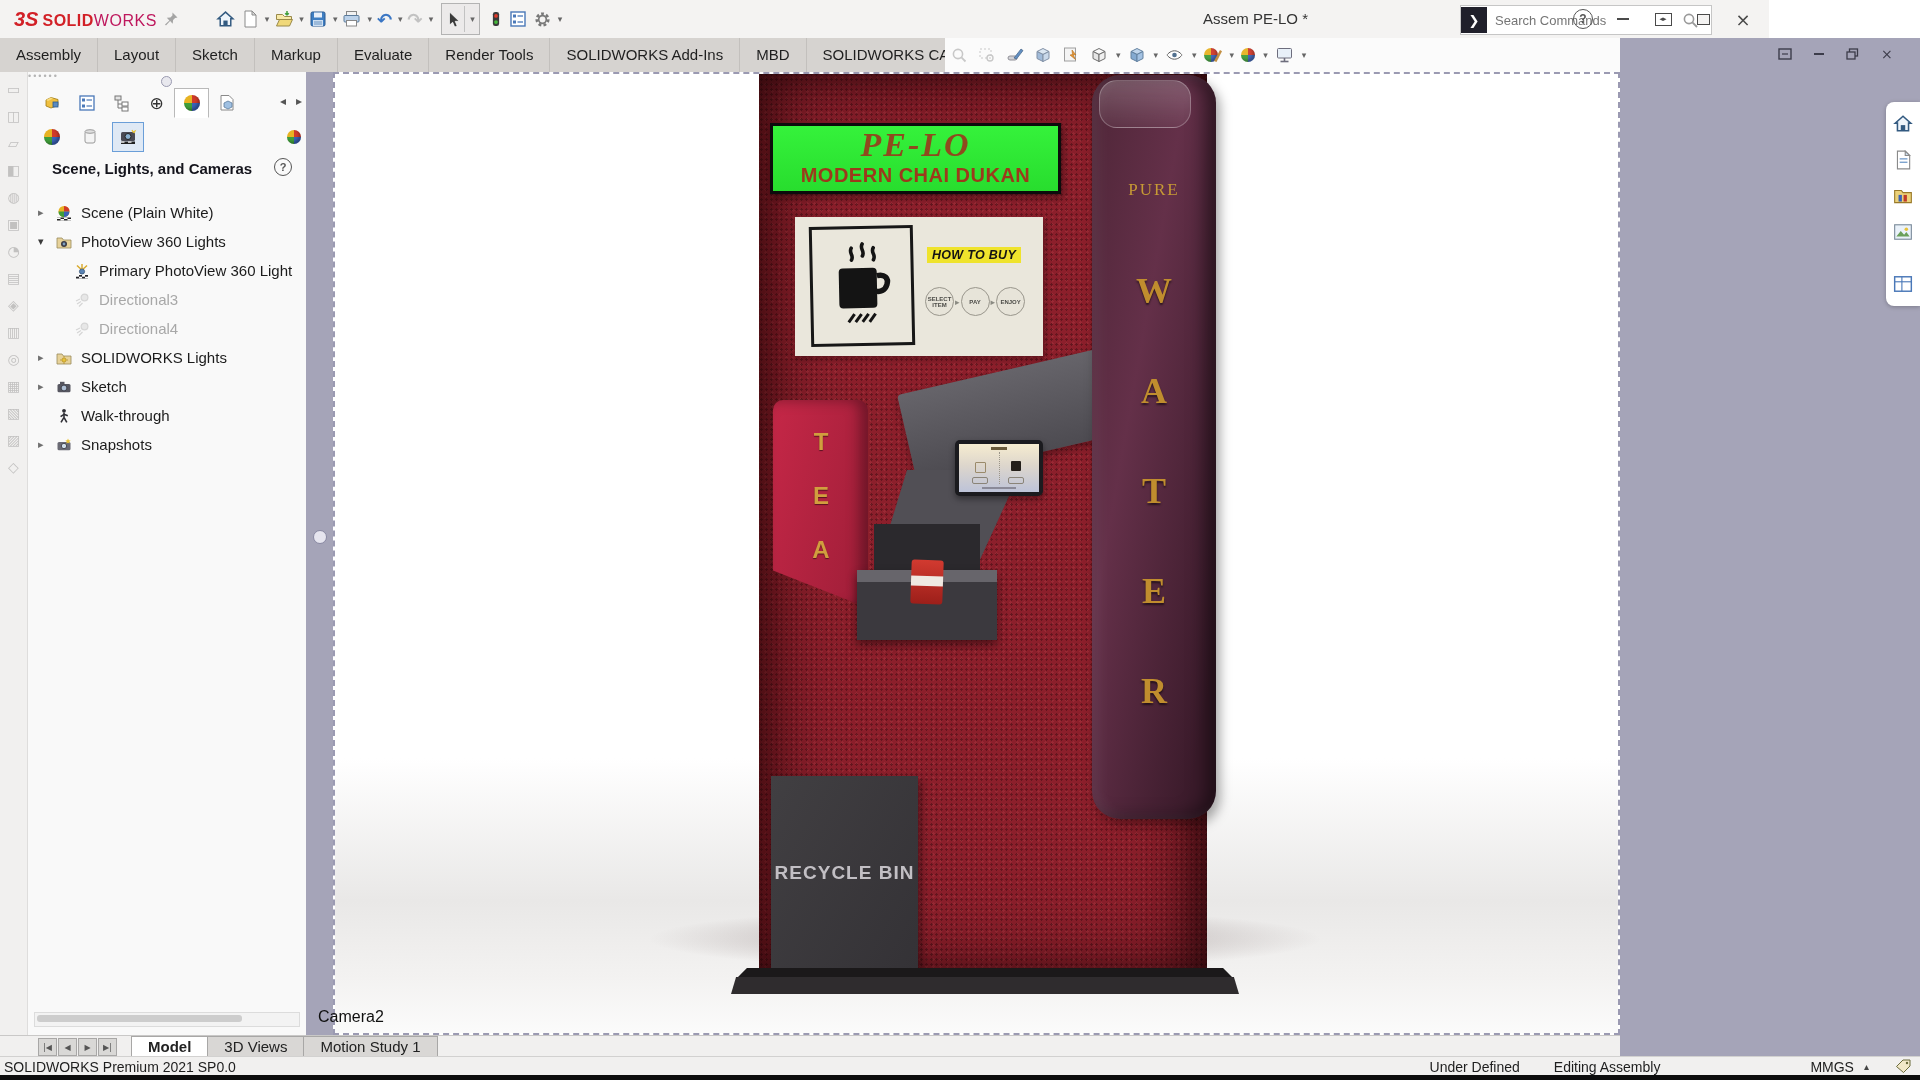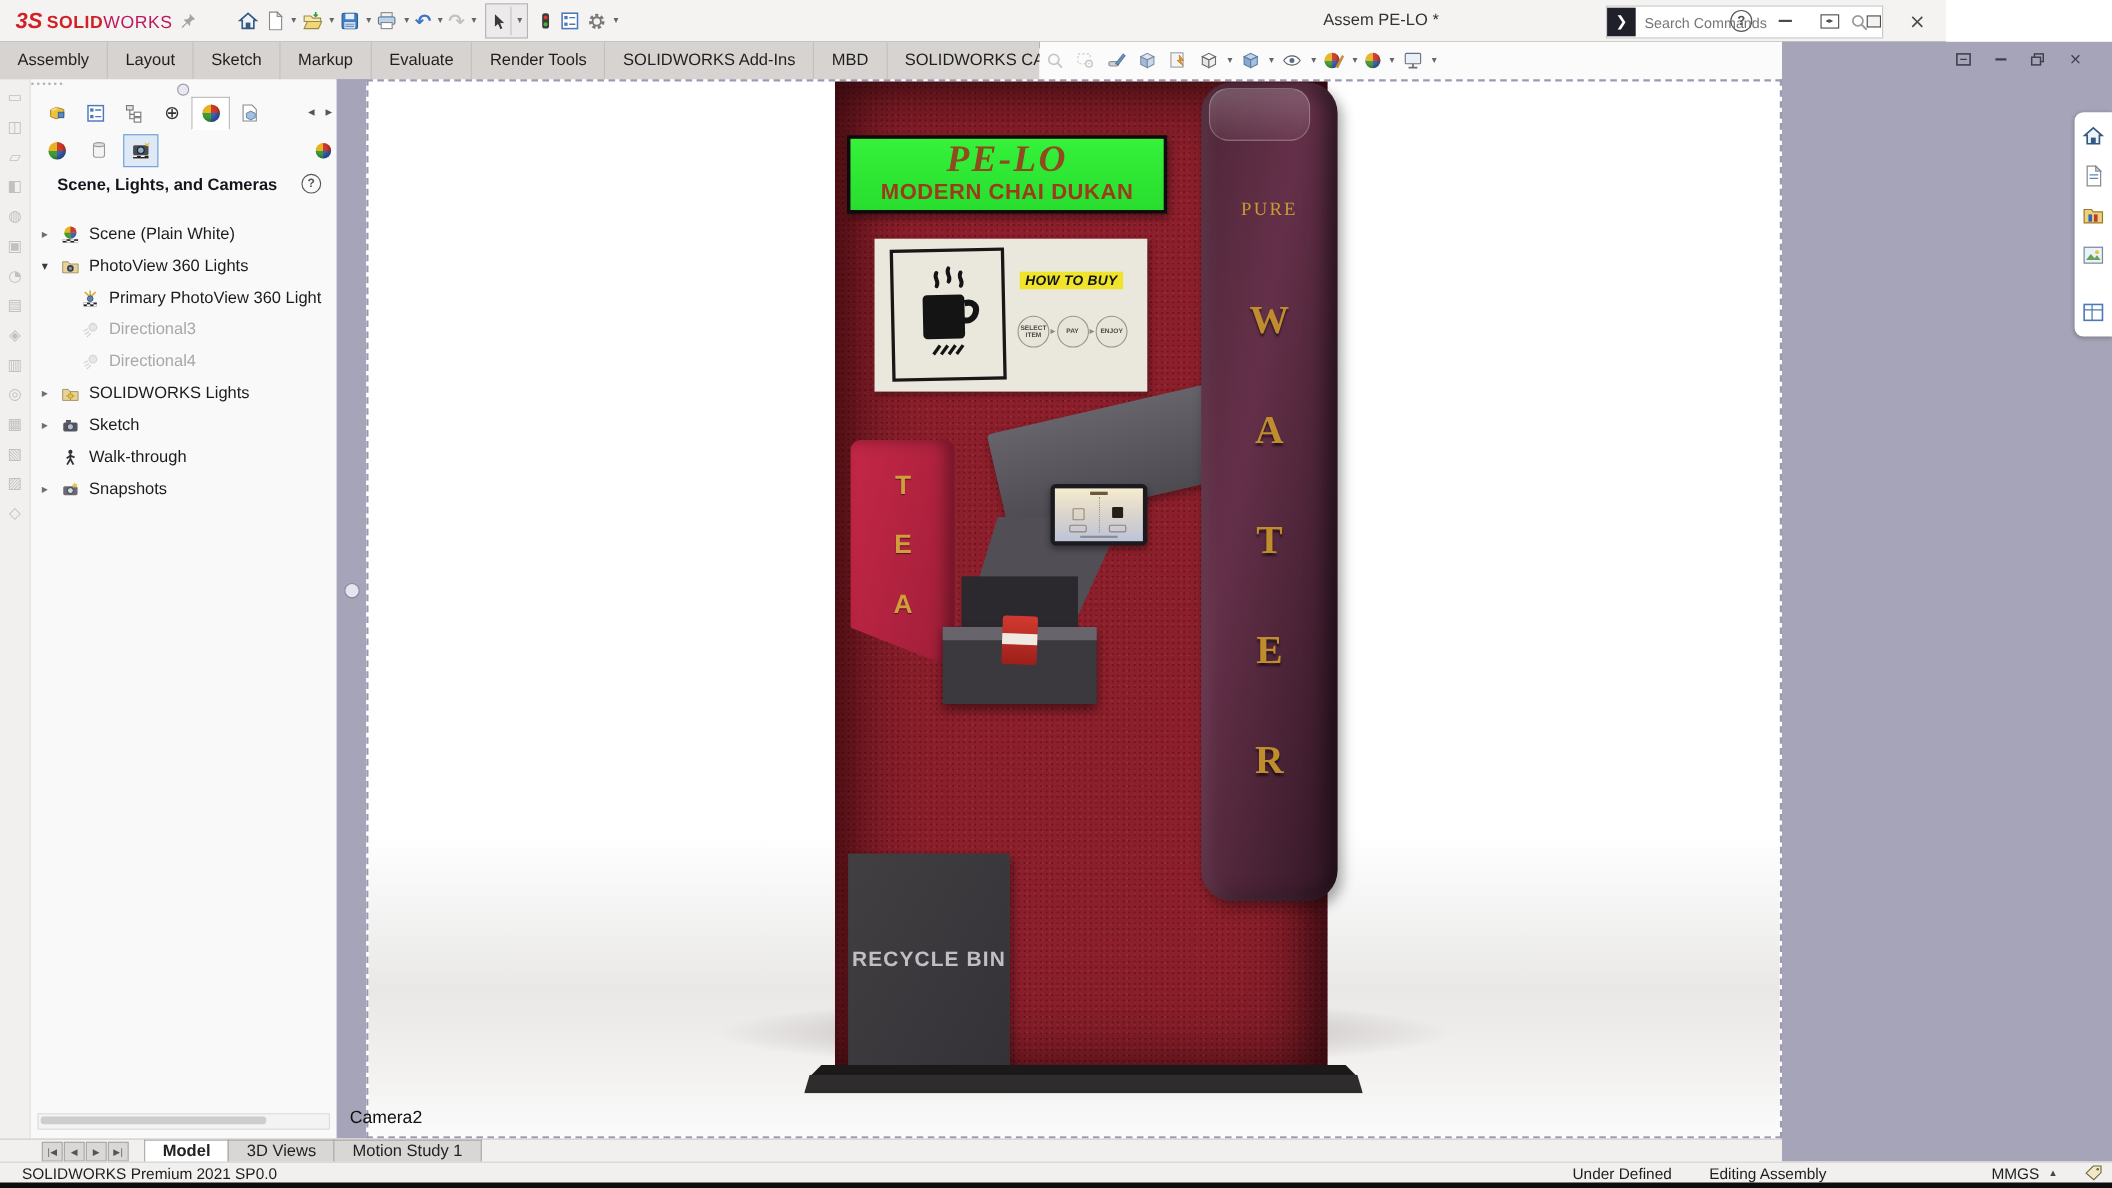--- a/index.html
+++ b/index.html
@@ -184,21 +184,21 @@
   .btabs{position:absolute;left:0;top:1035px;width:1620px;height:21px;background:#f1f0ef;
          border-top:1px solid #c9c8c7;display:flex;align-items:flex-end;}
   .navbtns{display:flex;gap:1px;margin:0 14px 1px 38px;}
   .navb{width:17px;height:16px;background:#d9d8d6;border:1px solid #a8a7a6;color:#555;
         font-size:8px;display:flex;align-items:center;justify-content:center;font-family:"DejaVu Sans",sans-serif;}
   .btab{height:20px;line-height:20px;padding:0 16px;font-size:15px;color:#222;background:#d9d7d5;
         border:1px solid #a8a7a6;border-bottom:none;margin-right:-1px;}
   .btab.active{background:#fff;font-weight:bold;}
   .statusbar{position:absolute;left:0;top:1056px;width:1920px;height:19px;background:#f1f0ef;
              border-top:1px solid #d2d1d0;display:flex;align-items:center;font-size:14px;color:#1e1e1e;}
-  .statusbar .sleft{margin-left:20px;}
+  .statusbar .sleft{margin-left:4px;}
   .sright{position:absolute;right:8px;display:flex;align-items:center;}
   .blackbar{position:absolute;left:0;top:1075px;width:1920px;height:5px;background:#0d0d0d;}
 
   .ball{width:16px;height:16px;border-radius:50%;
         background:conic-gradient(#d03a2a 0 90deg,#3a62b8 90deg 180deg,#3f9e3a 180deg 270deg,#e8b322 270deg 360deg);
         box-shadow:inset -2px -2px 3px rgba(0,0,0,.3);}
   .ball.sm{width:14px;height:14px;}
 </style>
 </head>
 <body>

